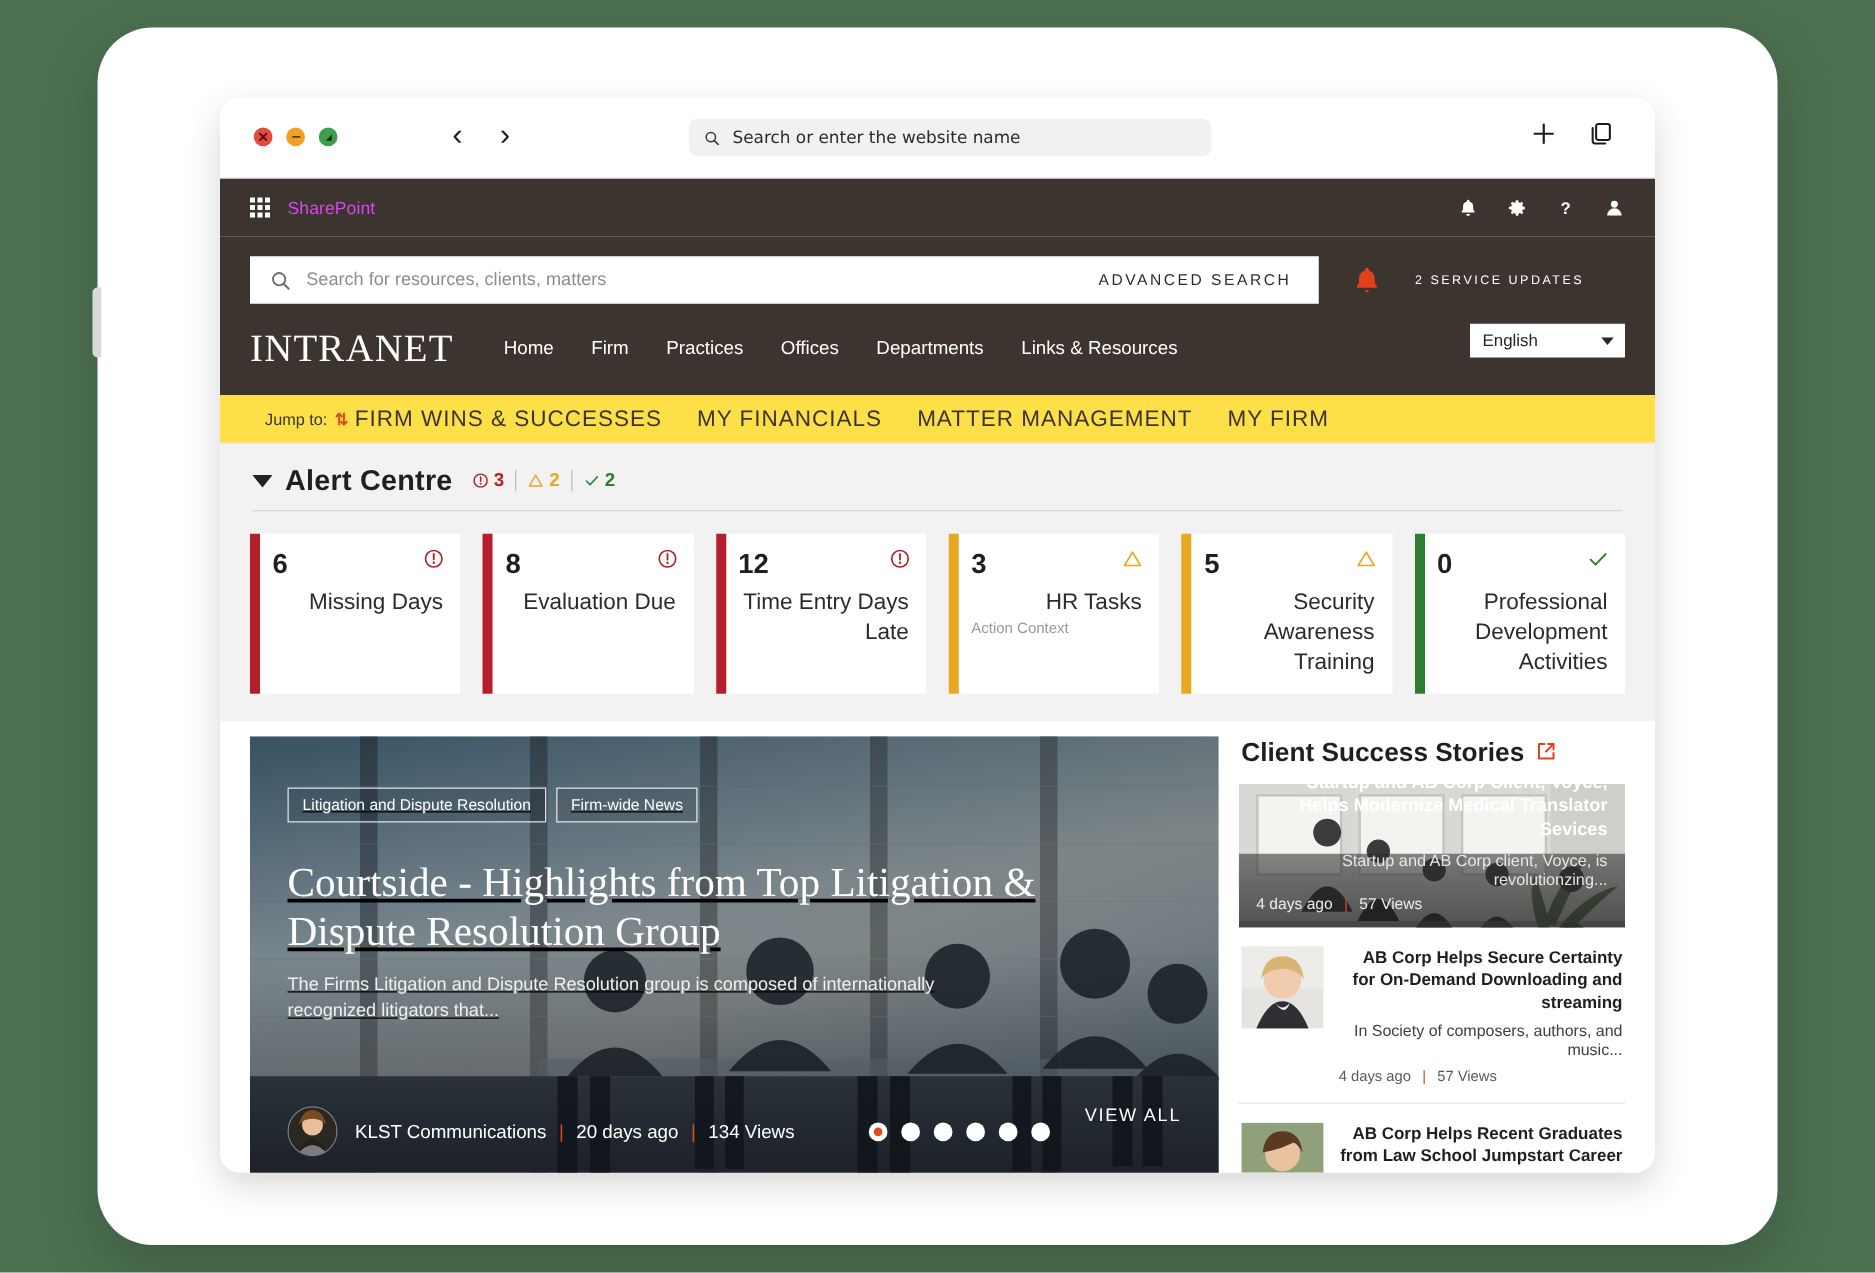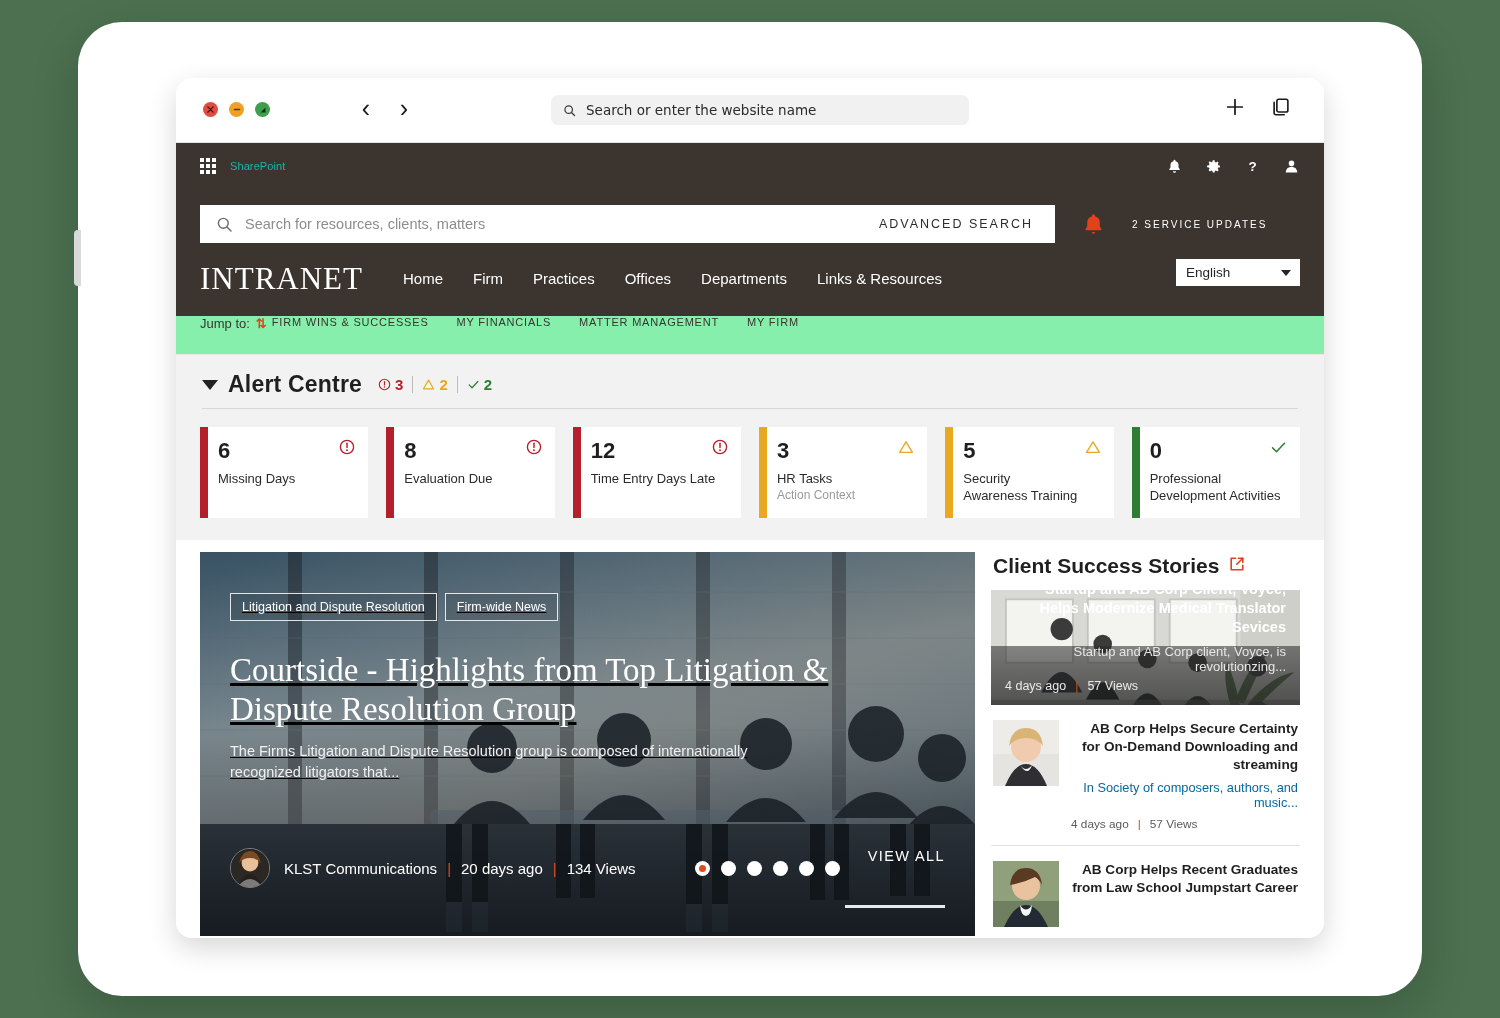--- a/index.html
+++ b/index.html
@@ -100,21 +100,21 @@
     display: flex; align-items: center; padding: 0 24px;
     position: relative;
   }
   .waffle {
     display: grid; grid-template-columns: repeat(3, 4px);
     grid-template-rows: repeat(3, 4px); gap: 2px;
     margin-right: 14px;
   }
   .waffle i { background: #fff; display: block; width: 4px; height: 4px; }
   .suite-title {
-    color: #14b8a6; font-size: 11px; letter-spacing: .1px;
+    color: #d946ef; font-size: 14px; letter-spacing: .1px;
   }
   .suite-right {
     position: absolute; right: 24px; top: 0; height: 46px;
     display: flex; align-items: center; gap: 22px;
   }
   .suite-right .si { cursor: pointer; color: #fff; display: flex; }
 
   
   .intranet-head {
     background: #3b342f; padding: 16px 24px 0 24px;
@@ -159,29 +159,29 @@
   }
   .lang-select span { font-size: 13.5px; color: #262626; }
   .caret-down {
     width: 0; height: 0;
     border-left: 5px solid transparent; border-right: 5px solid transparent;
     border-top: 6px solid #262626;
   }
 
   
   .jumpbar {
-    background: #86efac; height: 38px;
-    display: flex; align-items: flex-start; padding: 0 24px;
+    background: #fde047; height: 38px;
+    display: flex; align-items: center; padding: 0 36px;
     border-bottom: 1px solid #e8e8e8;
   }
   .jump-label { font-size: 13px; color: #3b342f; margin-right: 6px; }
   .jump-mark { color: #d94b20; font-weight: bold; font-size: 13px; margin-right: 5px; }
   .jump-links { display: flex; gap: 28px; }
   .jump-links a {
-    font-size: 11px; letter-spacing: .8px; color: #3b342f;
+    font-size: 18px; letter-spacing: .8px; color: #3b342f;
     text-decoration: none; cursor: pointer;
   }
 
   
   .alert-centre {
     background: #f2f2f2; padding: 16px 24px 22px 24px;
   }
   .ac-head { display: flex; align-items: center; padding: 0 0 10px 2px; }
   .ac-tri {
     width: 0; height: 0; margin-right: 10px;
@@ -202,21 +202,21 @@
   .card {
     flex: 1; background: #fff; position: relative;
     min-height: 74px; padding: 12px 14px 14px 18px;
     box-sizing: border-box; display: flex; flex-direction: column;
     cursor: pointer;
   }
   .card .stripe {
     position: absolute; left: 0; top: 0; bottom: 0; width: 8px;
   }
   .card .num { font-size: 22px; font-weight: bold; color: #1f1f1f; line-height: 1.05; }
-  .card .clabel { font-size: 13px; color: #2b2b2b; margin-top: 8px; line-height: 1.32; }
+  .card .clabel { font-size: 18px; color: #2b2b2b; margin-top: 8px; line-height: 1.32; text-align: right; }
   .card .csub { font-size: 12px; color: #9a9a9a; margin-top: 1px; }
   .card .cicon { position: absolute; right: 13px; top: 12px; }
 
   
   .content { display: flex; background: #fff; padding: 12px 24px 0 24px; gap: 16px; }
 
   .hero {
     position: relative; width: 775px; height: 384px;
     overflow: hidden; flex: 0 0 775px; cursor: pointer;
   }
@@ -282,21 +282,21 @@
   .featured-meta { color: #eaeaea; font-size: 12.5px; margin-top: 5px; display: flex; align-items: center; gap: 9px; }
   .featured-meta .bar { color: #d94b20; }
 
   .story {
     display: flex; gap: 12px; padding: 15px 2px 14px 2px;
     border-bottom: 1px solid #e2e2e2; cursor: pointer;
   }
   .story-thumb { width: 66px; height: 66px; flex: 0 0 66px; overflow: hidden; }
   .story-body { flex: 1; min-width: 0; }
   .story-title { font-size: 13.6px; font-weight: bold; color: #1f1f1f; line-height: 1.32; }
-  .story-desc { font-size: 12.8px; color: #0369a1; margin-top: 6px; }
+  .story-desc { font-size: 12.8px; color: #404040; margin-top: 6px; }
   .story-meta { font-size: 11.8px; color: #5a5a5a; margin-top: 7px; display: flex; align-items: center; gap: 9px; }
   .story-meta .bar { color: #d94b20; }
 </style>
 </head>
 <body>
 
 <div id="stage">
 
   <div id="device-bezel"></div>
   <div id="device-side-button"></div>

